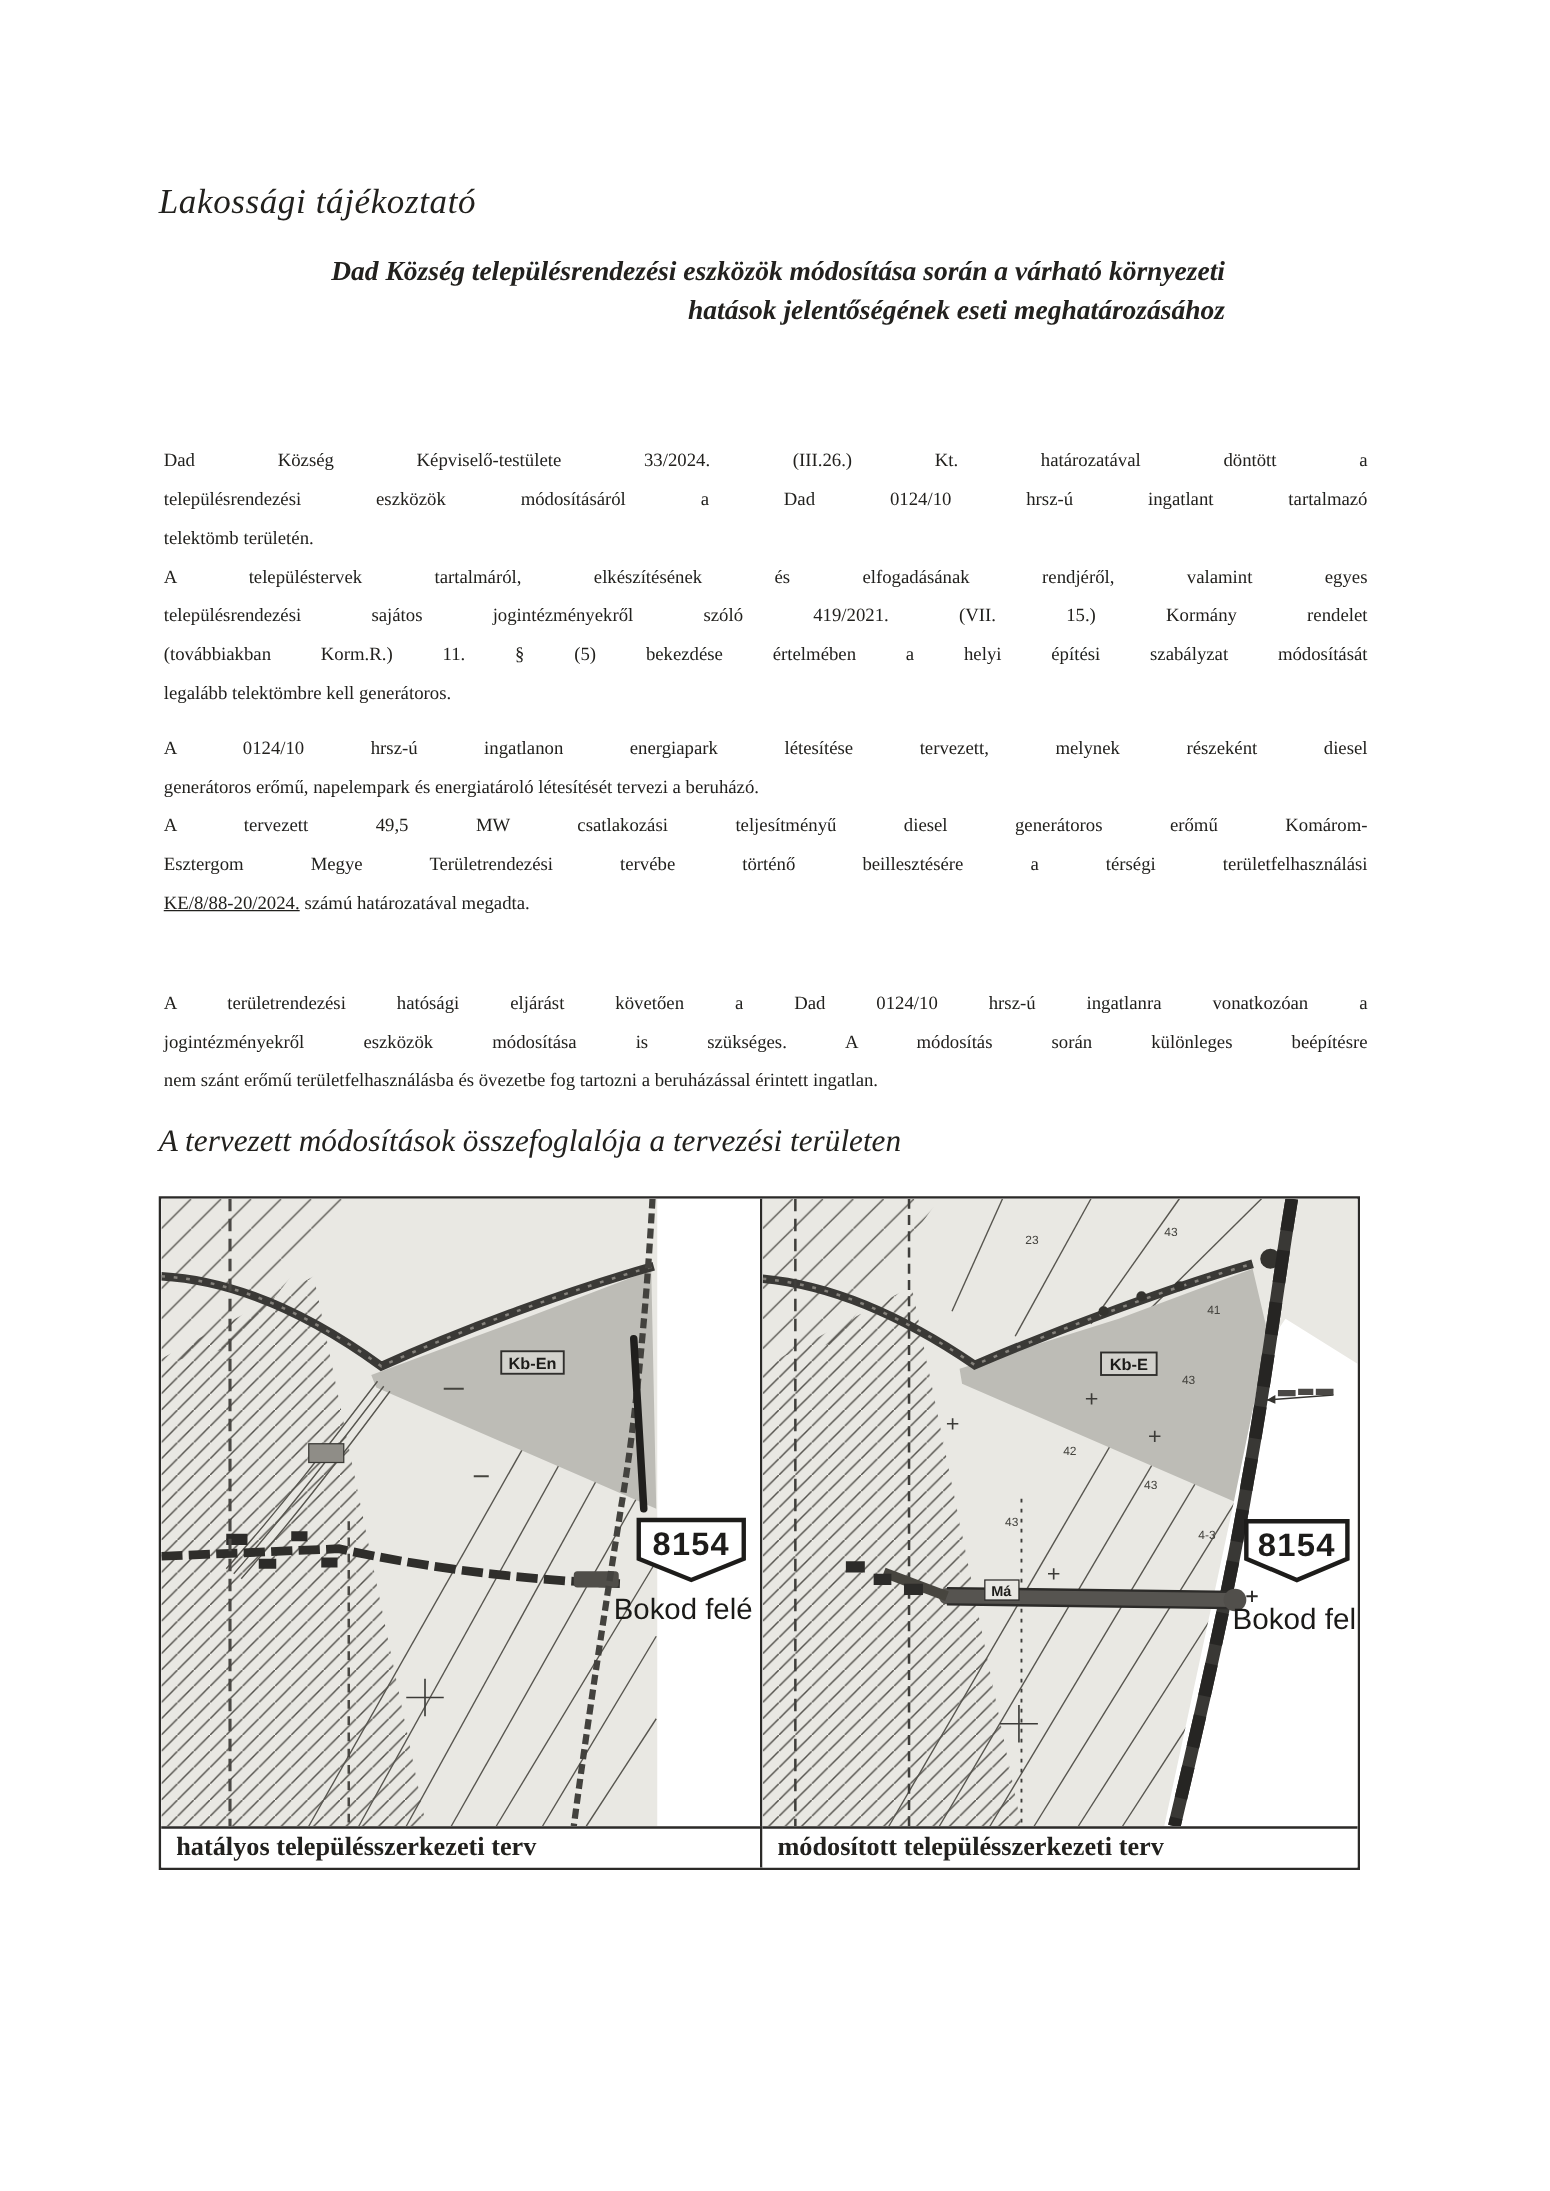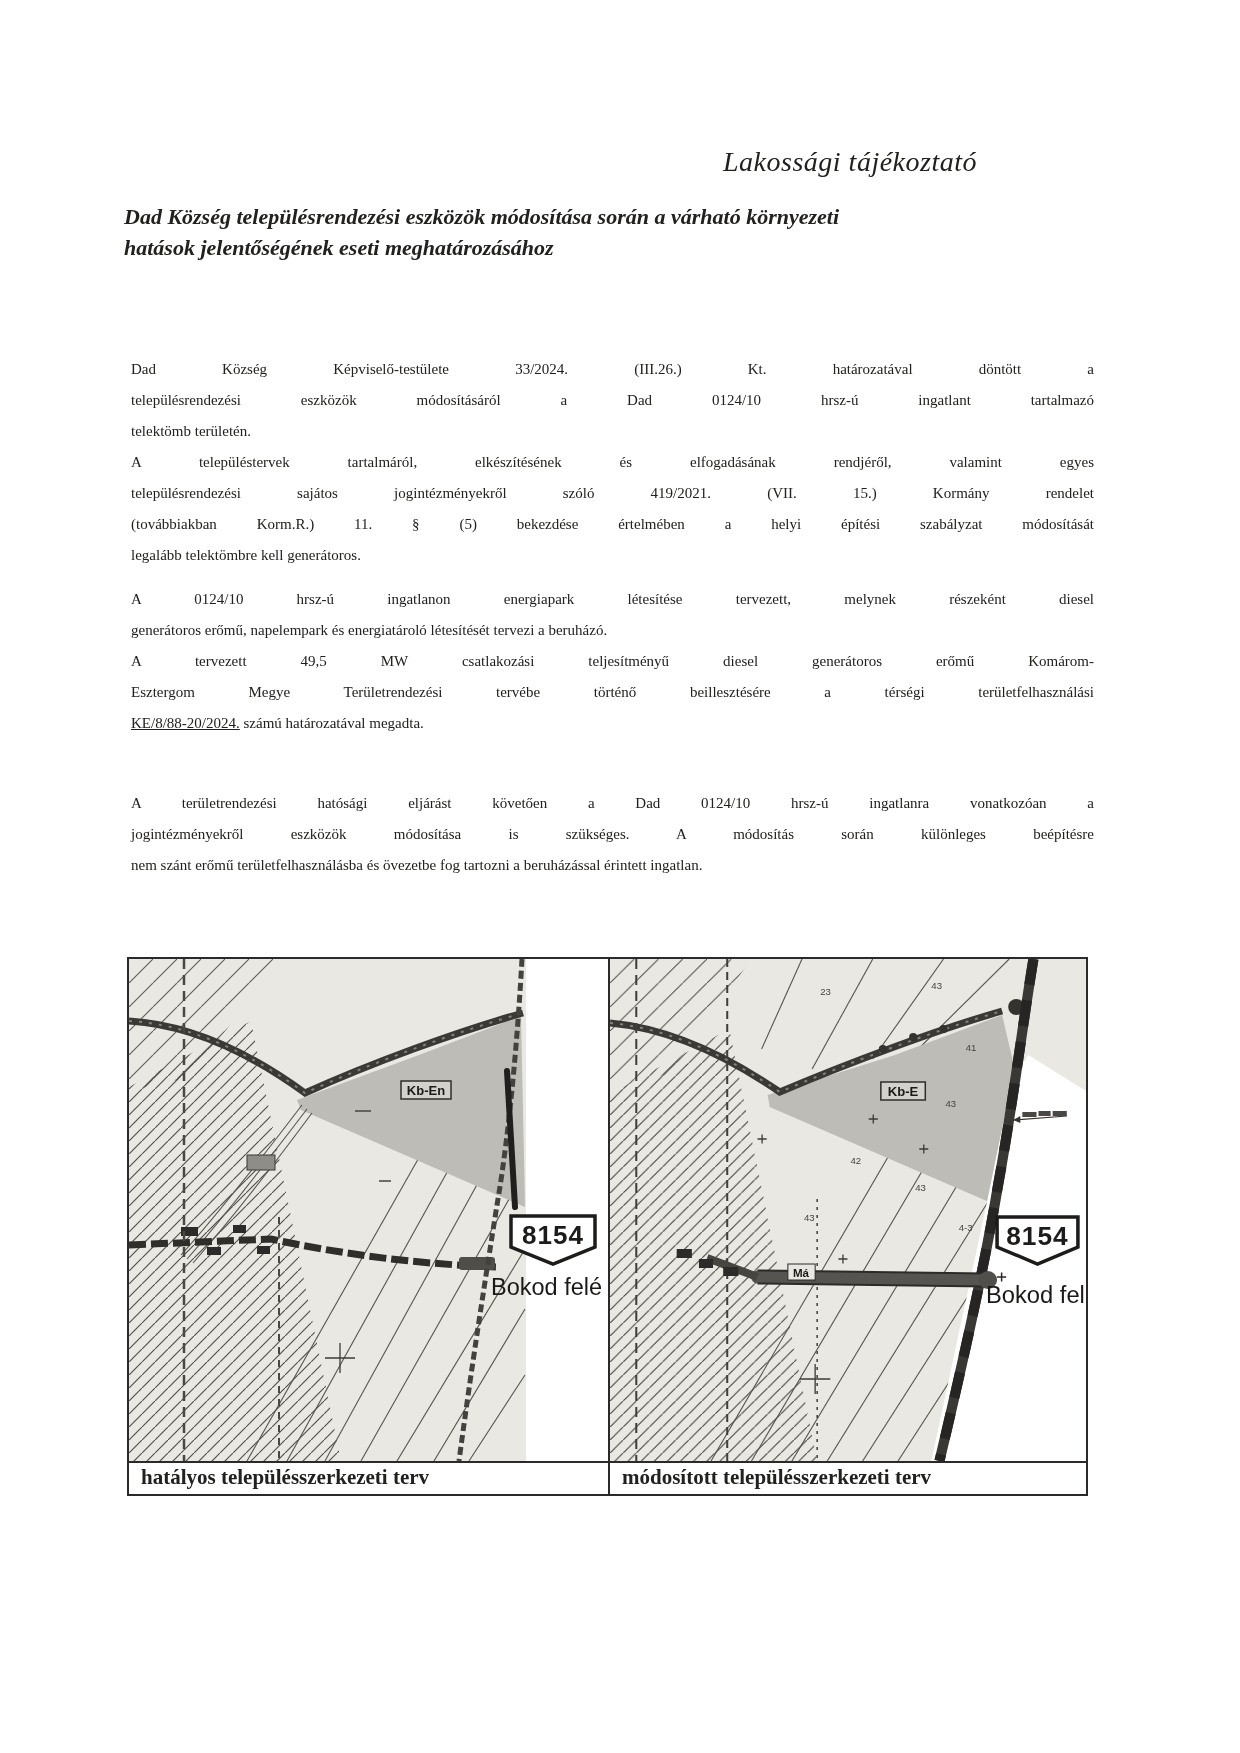--- a/index.html
+++ b/index.html
@@ -7,25 +7,25 @@
     --map-line:#53514c; --road:#3a3936; --border:#2b2a28;
   }
   html,body{margin:0;padding:0;background:#777;}
   .page{
     position:relative; width:1240px; height:1753px; background:var(--paper);
     margin:0 auto; overflow:hidden;
     font-family:"Liberation Serif", serif; color:var(--ink);
   }
   .abs{position:absolute;}
   .doc-title{
-    top:146px; left:127px; width:850px; text-align:right;
+    top:146px; left:127px; width:850px; text-align:left;
     font-style:italic; font-size:28px; letter-spacing:.5px; white-space:nowrap;
   }
   .subtitle{
-    top:201px; left:124px; width:856px; text-align:left;
+    top:201px; left:124px; width:856px; text-align:right;
     font-style:italic; font-weight:bold; font-size:22px; line-height:31px;
   }
   .subtitle div{white-space:nowrap;}
   .para{left:131px; width:963px; font-size:15px; line-height:31px;}
   .jline{text-align:justify; text-align-last:justify;}
   .jline.last{text-align-last:left;}
   .u{text-decoration:underline;}
   .section-heading{
     top:900px; left:127px; font-style:italic; font-size:25px; white-space:nowrap;
   }
@@ -90,20 +90,21 @@
       <span class="u">KE/8/88-20/2024.</span><span> számú határozatával megadta.</span>
     </div>
   </div>
 
   <div class="abs para" style="top:788px">
     <div class="jline">A területrendezési hatósági eljárást követően a Dad 0124/10 hrsz-ú ingatlanra vonatkozóan a</div>
     <div class="jline">jogintézményekről eszközök módosítása is szükséges. A módosítás során különleges beépítésre</div>
     <div class="jline last">nem szánt erőmű területfelhasználásba és övezetbe fog tartozni a beruházással érintett ingatlan.</div>
   </div>
 
+  <div class="abs section-heading">A tervezett módosítások összefoglalója a tervezési területen</div>
 
   <div class="abs figure">
 
     <div class="cell cell-l">
       <svg width="481" height="502" viewBox="0 0 481 502" preserveAspectRatio="none">
         <defs>
           <pattern id="hA" width="13" height="13" patternUnits="userSpaceOnUse">
             <path d="M-2,15 L15,-2" stroke="#53514c" stroke-width="1.2"></path>
           </pattern>
           <pattern id="hB" width="24" height="24" patternUnits="userSpaceOnUse">

